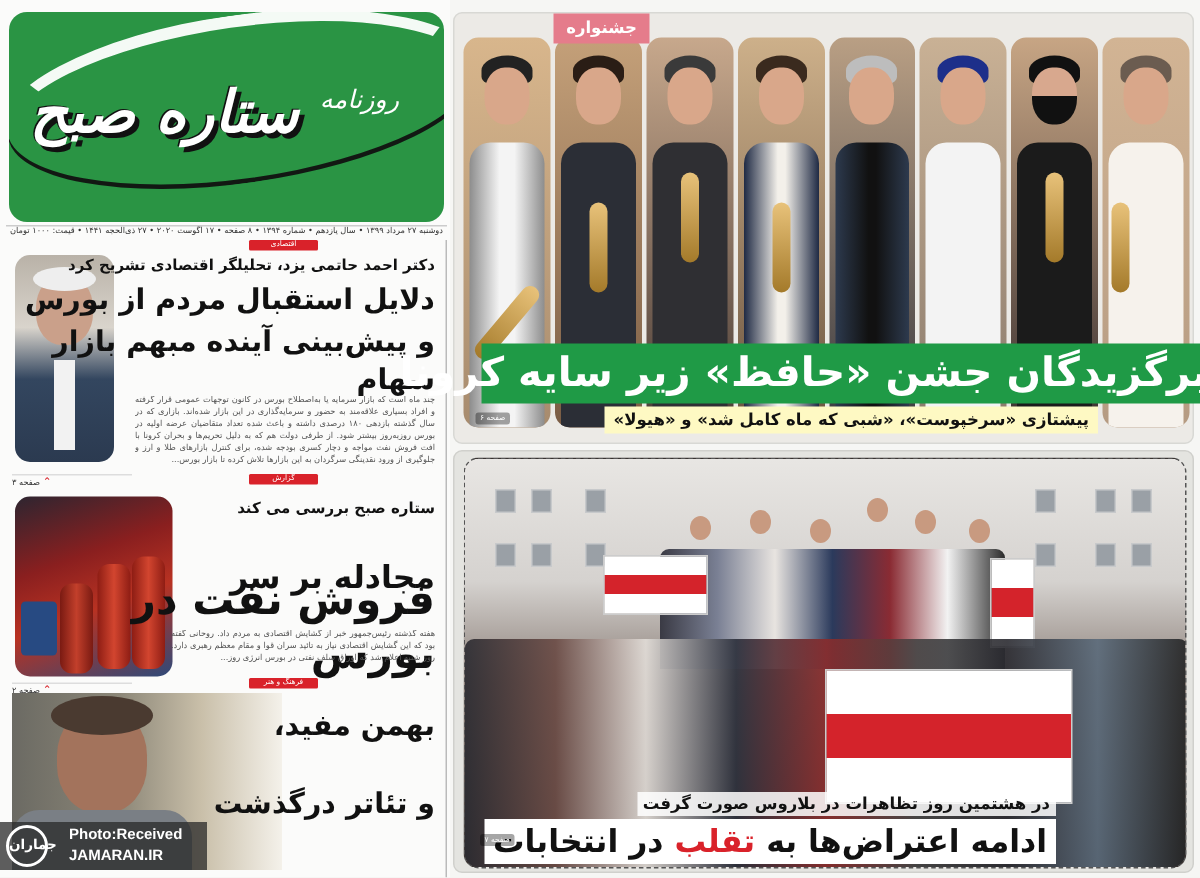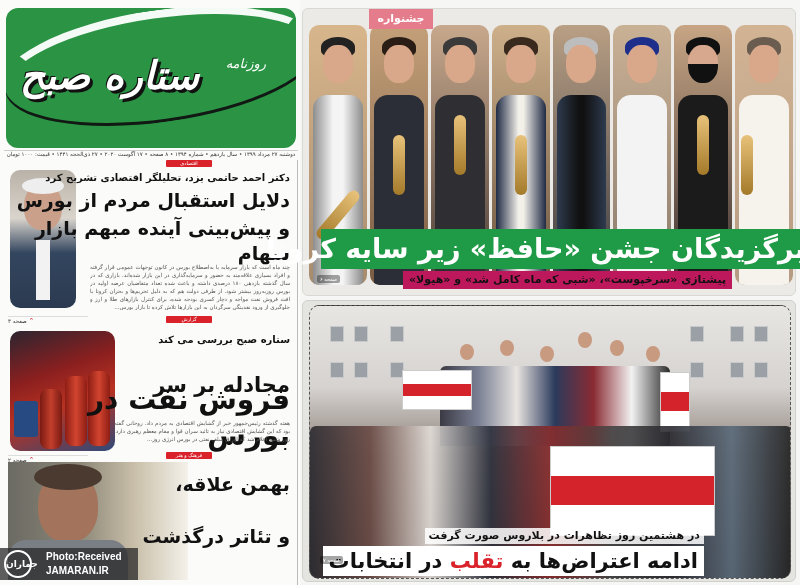--- a/index.html
+++ b/index.html
@@ -2,21 +2,21 @@
 <html><head>
 <meta charset="utf-8">
 <style>
   * { box-sizing: border-box; margin: 0; padding: 0; }
   html, body { width: 800px; height: 585px; overflow: hidden; background: #f4f4f2; font-family: "DejaVu Sans", sans-serif; }
   .page { position: relative; width: 800px; height: 585px; background: #f6f6f4; }
 
   
   .left { position: absolute; left: 0; top: 0; width: 300px; height: 585px; background: #fbfbfa; }
   .masthead { position: absolute; left: 6px; top: 8px; width: 290px; height: 140px; background: #2a9444; border-radius: 12px; overflow: hidden; }
-  .mast-sub { position: absolute; right: 30px; top: 48px; color: #fff; font-family: "DejaVu Serif", serif; font-size: 13px; font-style: italic; direction: rtl; }
+  .mast-sub { position: absolute; right: 30px; top: 48px; color: #fff; font-family: "DejaVu Serif", serif; font-size: 17px; font-style: italic; direction: rtl; }
   .mast-title { position: absolute; left: 14px; top: 48px; color: #fff; font-family: "DejaVu Serif", serif; font-size: 39px; font-weight: bold; font-style: italic; direction: rtl; text-shadow: 3px 3px 0 #111, -1px -1px 0 #111; letter-spacing: -2px; line-height: 1; }
   .mast-swoosh { position: absolute; left: -10px; top: 2px; width: 330px; height: 120px; border: 8px solid #fff; border-color: #fff transparent transparent transparent; border-radius: 50%; transform: rotate(-8deg); box-shadow: 0 -3px 0 #111 inset; opacity: 0.95; }
   .dateline { position: absolute; left: 4px; top: 150px; width: 294px; height: 10px; font-size: 5.5px; color: #333; direction: rtl; text-align: center; white-space: nowrap; overflow: hidden; border-top: 1px solid #ccc; }
   .section-tag { position: absolute; height: 7px; background: #d9222a; color: #fff; font-size: 5px; text-align: center; line-height: 7px; border-radius: 1px; direction: rtl; }
   .page-ref { position: absolute; left: 8px; height: 9px; width: 80px; font-size: 5.5px; color: #333; direction: rtl; text-align: left; border-top: 1px solid #ddd; line-height: 9px; }
   .page-ref .chev { color: #d9222a; font-size: 7px; }
   .photo { position: absolute; border-radius: 10px; overflow: hidden; }
   .kicker { position: absolute; right: 10px; font-size: 11px; font-weight: bold; color: #111; direction: rtl; text-align: right; }
   .headline { position: absolute; right: 10px; font-weight: bold; color: #111; direction: rtl; text-align: right; line-height: 1.3; }
   .body-text { position: absolute; right: 10px; font-size: 5.5px; color: #555; direction: rtl; text-align: justify; line-height: 1.45; }
@@ -26,21 +26,21 @@
   .right { position: absolute; left: 302px; top: 0; width: 498px; height: 424px; }
   .top-box { position: absolute; left: 0; top: 8px; width: 494px; height: 288px; background: #eceae6; border: 1px solid #d8d8d4; border-radius: 6px; }
   .flag-tag { position: absolute; left: 66px; top: 0; width: 64px; height: 20px; background: #e57c8b; color: #fff; font-weight: bold; font-size: 11px; text-align: center; line-height: 20px; direction: rtl; }
   .portraits { position: absolute; left: 6px; top: 16px; width: 484px; height: 260px; display: flex; gap: 3px; }
   .portrait { flex: 1; border-radius: 10px; overflow: hidden; position: relative; background: linear-gradient(#c9a27a, #6a4f3a); }
   .portrait .face { position: absolute; left: 50%; top: 20px; width: 30px; height: 38px; margin-left: -15px; border-radius: 45%; background: #d9a78a; }
   .portrait .hair { position: absolute; left: 50%; top: 12px; width: 34px; height: 20px; margin-left: -17px; border-radius: 50% 50% 30% 30%; }
   .portrait .torso { position: absolute; left: 4px; right: 4px; top: 70px; bottom: 0; border-radius: 14px 14px 0 0; }
   .portrait .trophy { position: absolute; left: 40%; top: 110px; width: 12px; height: 60px; border-radius: 6px; background: linear-gradient(#e8c27a, #a47a2a); }
   .green-banner { position: absolute; left: 6px; top: 220px; width: 484px; height: 40px; background: #1f9a46; color: #fff; font-weight: bold; font-size: 27px; direction: rtl; text-align: center; line-height: 40px; white-space: nowrap; margin-left: 12px; }
-  .sub-banner { position: absolute; left: 100px; top: 262px; height: 18px; padding: 0 6px; background: #be185d; color: #111; font-size: 11px; font-weight: bold; direction: rtl; line-height: 18px; white-space: nowrap; }
+  .sub-banner { position: absolute; left: 100px; top: 262px; height: 18px; padding: 0 6px; background: #fef9c3; color: #111; font-size: 11px; font-weight: bold; direction: rtl; line-height: 18px; white-space: nowrap; }
   .page-ref-img { position: absolute; font-size: 5px; color: #fff; background: rgba(0,0,0,0.35); padding: 1px 3px; border-radius: 2px; }
 
   .bottom-box { position: absolute; left: 0; top: 300px; width: 494px; height: 282px; background: #e4e4e0; border: 1px solid #d0d0cc; border-radius: 6px; }
   .protest-photo { position: absolute; left: 6px; top: 4px; width: 482px; height: 274px; border: 1px dashed #555; border-radius: 10px; overflow: hidden; background: linear-gradient(#e8e6e3 0%, #d5d2cf 30%, #8b7f78 55%, #3b3533 100%); }
   .bldg-win { position: absolute; width: 14px; height: 16px; background: #9aa0a6; border: 1px solid #c7c9cb; }
   .flag { position: absolute; background: linear-gradient(#fff 0%, #fff 33%, #d4232b 33%, #d4232b 66%, #fff 66%, #fff 100%); border: 1px solid #ccc; }
   .crowd-head { position: absolute; width: 14px; height: 16px; border-radius: 50%; background: #c89a80; }
   .crowd-body { position: absolute; border-radius: 6px 6px 0 0; }
   .photo-kicker { position: absolute; right: 86px; top: 222px; background: rgba(255,255,255,0.85); color: #111; font-size: 11px; font-weight: bold; direction: rtl; padding: 0 4px; line-height: 16px; white-space: nowrap; }
   .photo-headline { position: absolute; right: 86px; top: 240px; background: #fff; color: #111; font-size: 21px; font-weight: bold; direction: rtl; padding: 0 6px; line-height: 30px; white-space: nowrap; }
@@ -89,21 +89,21 @@
     <div class="headline" style="top:382px; font-size:28px;">فروش نفت در بورس</div>
     <div class="body-text" style="top:420px; width:176px; height:28px; overflow:hidden;">هفته گذشته رئیس‌جمهور خبر از گشایش اقتصادی به مردم داد. روحانی گفته بود که این گشایش اقتصادی نیاز به تائید سران قوا و مقام معظم رهبری دارد. روز شنبه اعلام شد که اوراق سلف نفتی در بورس انرژی روز...</div>
     <div class="page-ref" style="top:455px;"><span class="chev">⌃</span> <span>صفحه ۲</span></div>
 
     <div class="section-tag" style="left:166px; top:452px; width:46px;">فرهنگ و هنر</div>
     <div class="photo" style="left:8px; top:462px; width:180px; height:118px; border-radius:0; background: linear-gradient(90deg, #6b6a63 0%, #8c8778 40%, #c9bfa9 70%, #f4f1ea 100%);">
       <div style="position:absolute;left:30px;top:10px;width:60px;height:70px;border-radius:45%;background:#a3735c;"></div>
       <div style="position:absolute;left:26px;top:2px;width:68px;height:26px;border-radius:50%;background:#4a3a30;"></div>
       <div style="position:absolute;left:0;top:78px;width:120px;height:40px;background:#7a7f85;border-radius:18px 18px 0 0;"></div>
     </div>
-    <div class="headline" style="top:472px; font-size:19px; line-height:1.35;">بهمن علاقه،</div>
+    <div class="headline" style="top:472px; font-size:19px; line-height:1.35;">بهمن مفید،</div>
     <div class="headline" style="top:524px; font-size:19px; line-height:1.35;">و تئاتر درگذشت</div>
 
     <div class="divider-v" style="top:160px; height:425px;"></div>
   </div>
 
   <div class="right">
     <div class="top-box">
       <div class="portraits">
         <div class="portrait" style="background:linear-gradient(#d8b68c,#a78b6e);">
           <div class="hair" style="background:#222;"></div>

